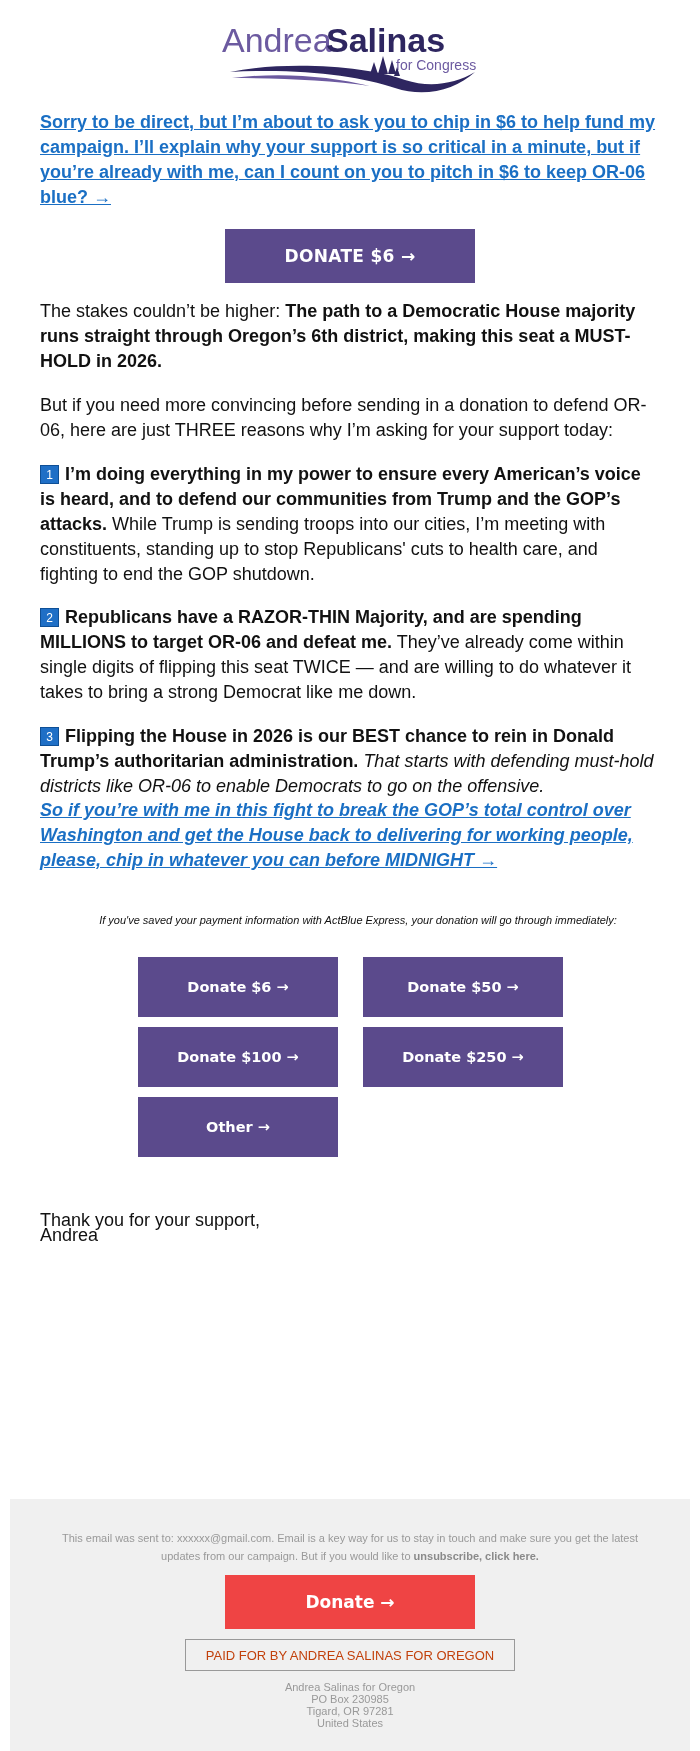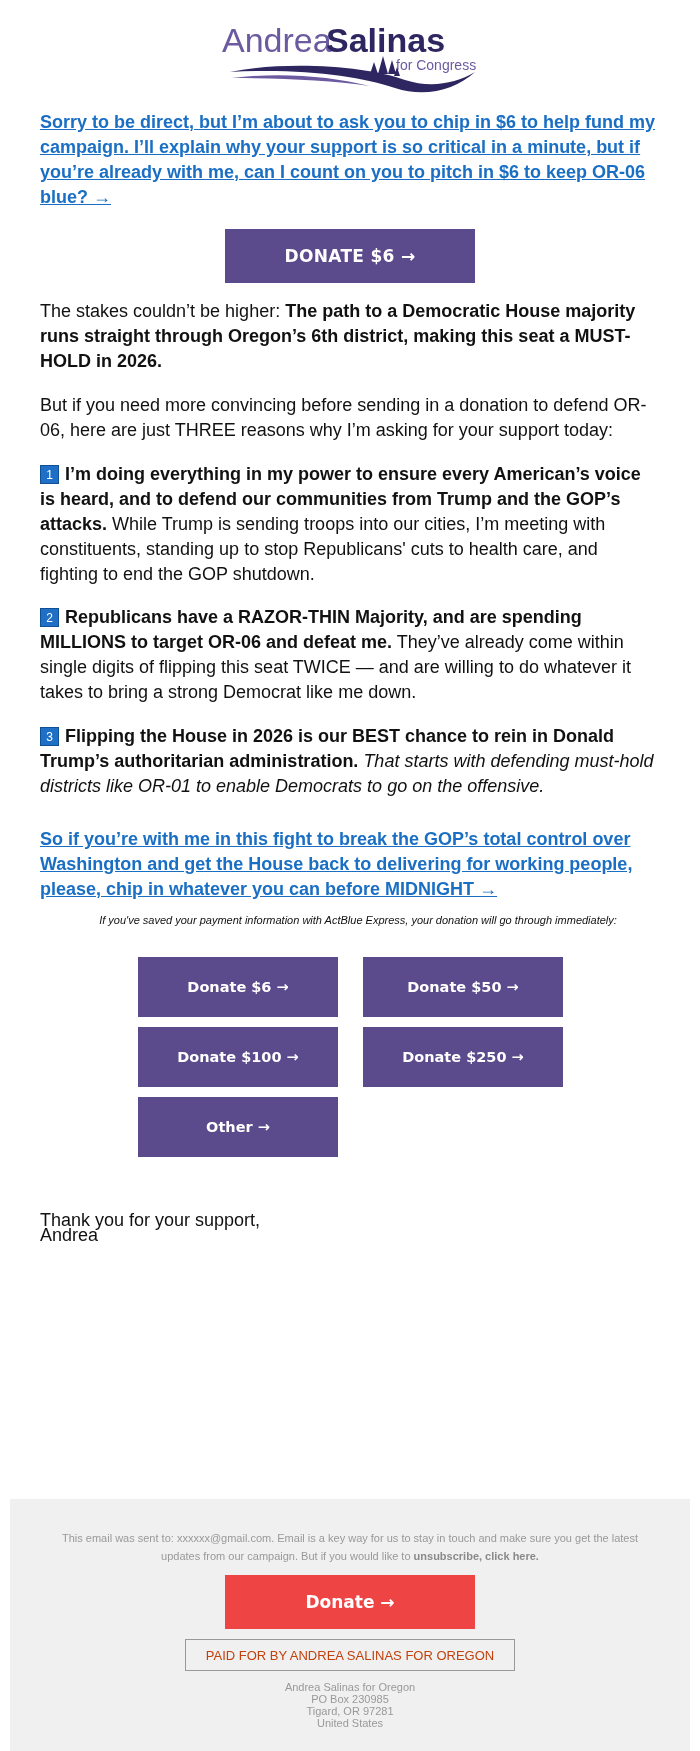--- a/index.html
+++ b/index.html
@@ -47,24 +47,24 @@
 
 <div class="content p" style="top:462px;">
   <span class="num">1</span><b>I’m doing everything in my power to ensure every American’s voice is heard, and to defend our communities from Trump and the GOP’s attacks.</b><span> While Trump is sending troops into our cities, I’m meeting with constituents, standing up to stop Republicans' cuts to health care, and fighting to end the GOP shutdown.</span>
 </div>
 
 <div class="content p" style="top:605px;">
   <span class="num">2</span><b>Republicans have a RAZOR-THIN Majority, and are spending MILLIONS to target OR-06 and defeat me.</b><span> They’ve already come within single digits of flipping this seat TWICE — and are willing to do whatever it takes to bring a strong Democrat like me down.</span>
 </div>
 
 <div class="content p" style="top:724px;">
-  <span class="num">3</span><b>Flipping the House in 2026 is our BEST chance to rein in Donald Trump’s authoritarian administration.</b><i> That starts with defending must-hold districts like OR-01 to enable Democrats to go on the offensive.</i>
+  <span class="num">3</span><b>Flipping the House in 2026 is our BEST chance to rein in Donald Trump’s authoritarian administration.</b><i> That starts with defending must-hold districts like OR-06 to enable Democrats to go on the offensive.</i>
 </div>
 
-<a class="content lead-link" style="position:absolute; top:827px;">So if you’re with me in this fight to break the GOP’s total control over Washington and get the House back to delivering for working people, please, chip in whatever you can before MIDNIGHT →</a>
+<a class="content lead-link" style="position:absolute; top:798px;font-style:italic;">So if you’re with me in this fight to break the GOP’s total control over Washington and get the House back to delivering for working people, please, chip in whatever you can before MIDNIGHT →</a>
 
 <div class="note">If you've saved your payment information with ActBlue Express, your donation will go through immediately:</div>
 
 <div class="grid">
   <div class="gbtn">Donate $6 →</div>
   <div class="gbtn">Donate $50 →</div>
   <div class="gbtn">Donate $100 →</div>
   <div class="gbtn">Donate $250 →</div>
   <div class="gbtn">Other →</div>
 </div>

